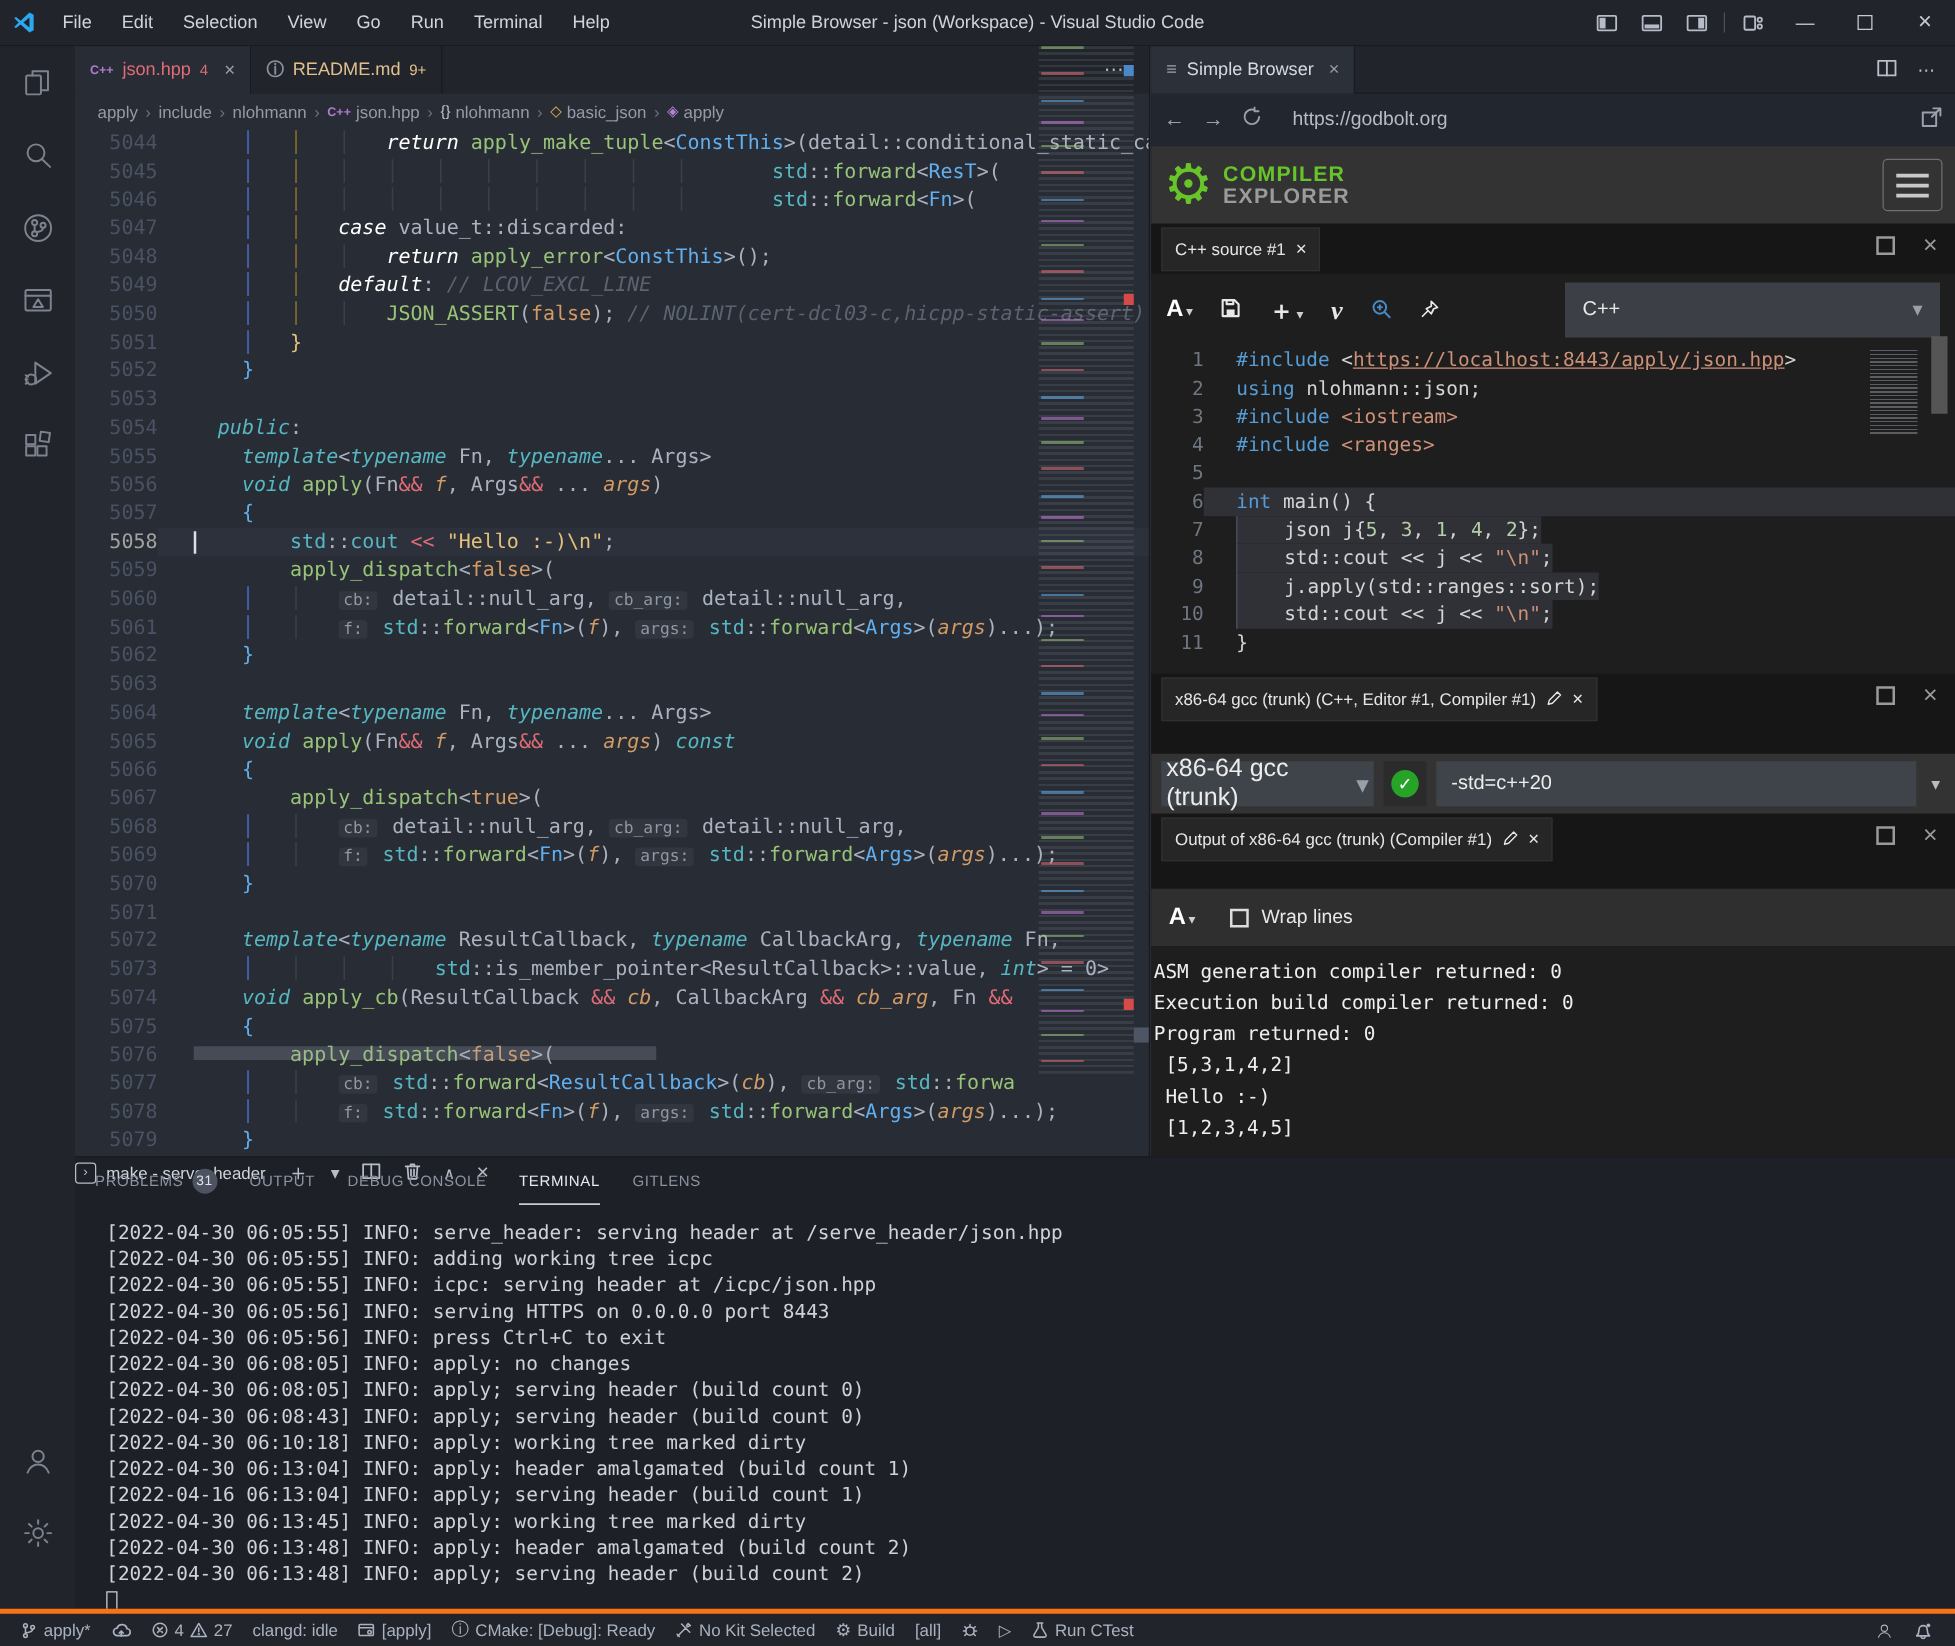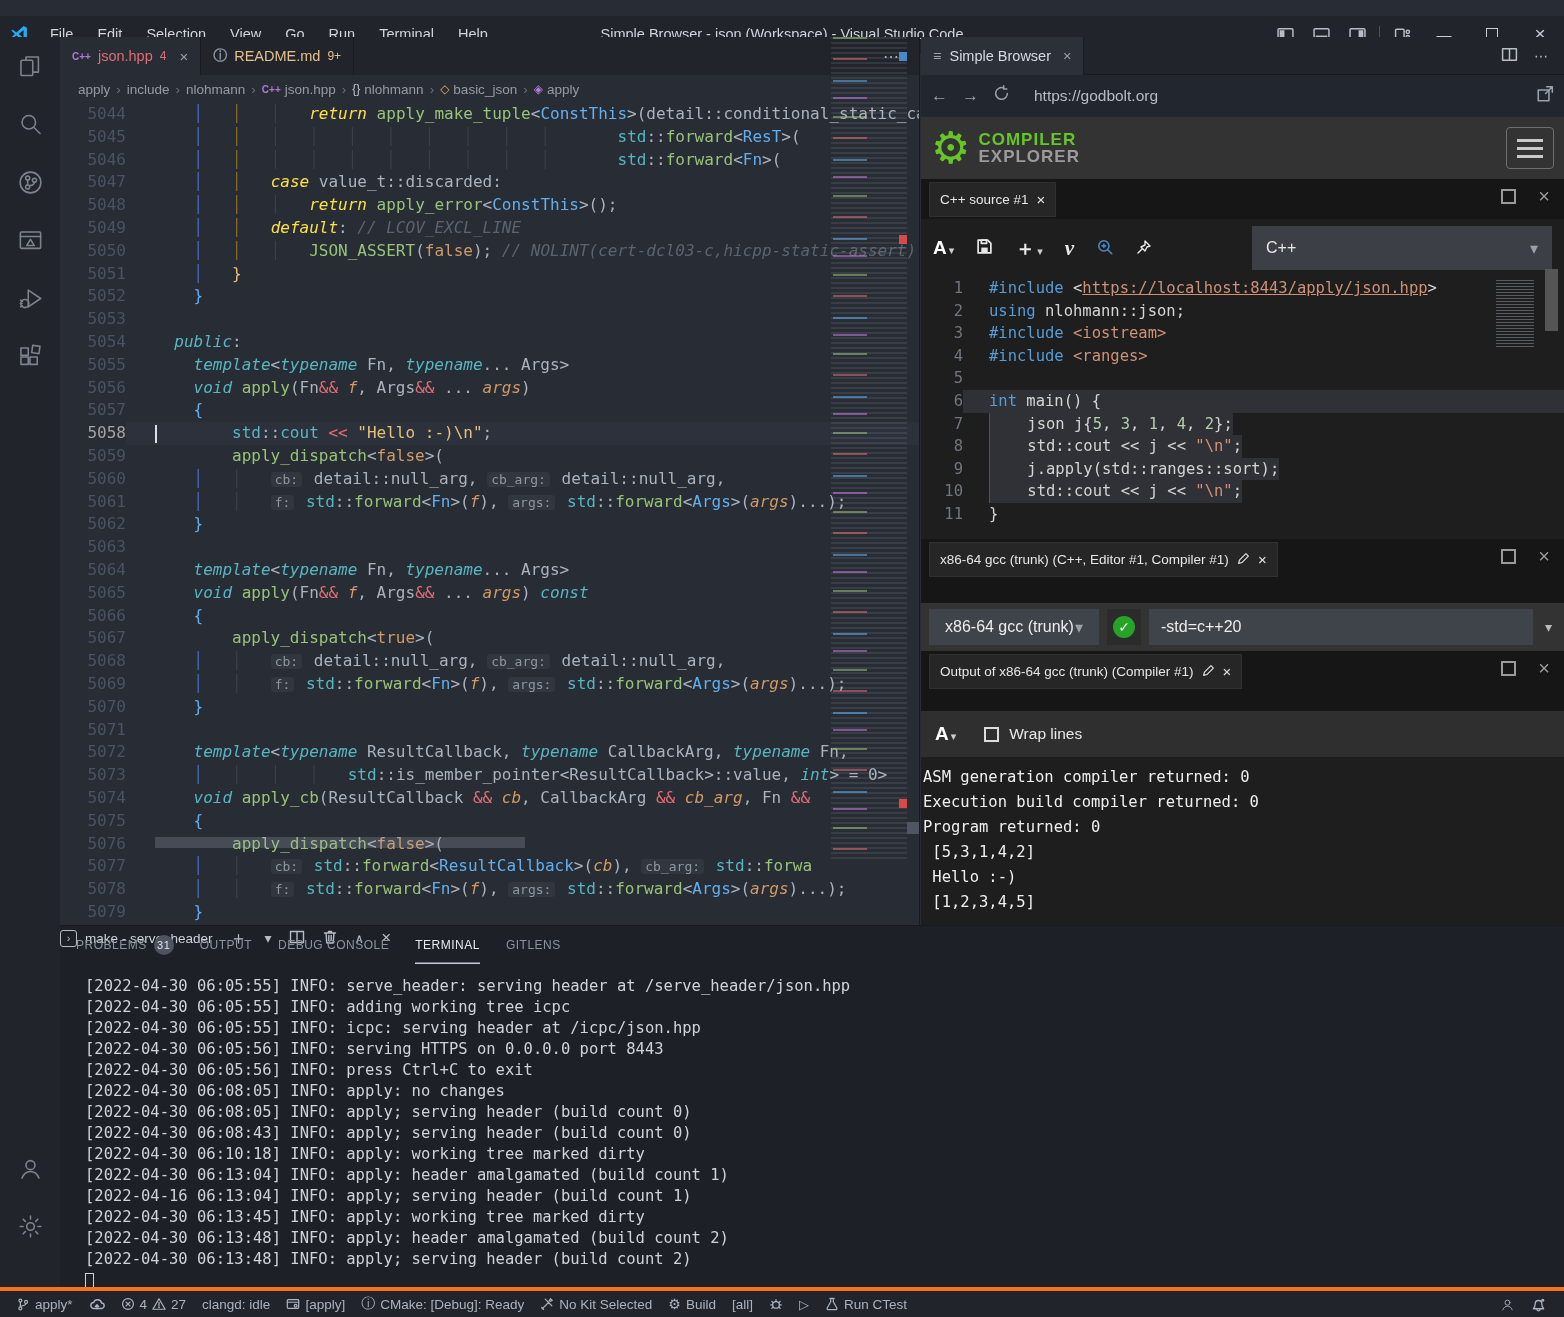--- a/index.html
+++ b/index.html
@@ -2,21 +2,21 @@
 <html><head>
 <meta charset="utf-8">
 <style>
   *{margin:0;padding:0;box-sizing:border-box;}
   html,body{background:#17191d;}
   .app{position:relative;width:1564px;height:1317px;background:#282c34;overflow:hidden;
        font-family:"Liberation Sans",sans-serif;color:#abb2bf;font-size:14px;}
 
   
   #titlebar{position:absolute;left:0;top:0;width:1564px;height:37px;background:#21252b;
-            display:flex;align-items:center;border-bottom:1px solid #181a1f;margin-top:16px;}
+            display:flex;align-items:center;border-bottom:1px solid #181a1f;}
   #vscode-logo{width:38px;display:flex;justify-content:center;}
   #menubar{display:flex;align-items:center;height:100%;}
   #menubar .menu-item{padding:0 12px;height:100%;display:flex;align-items:center;color:#d0d4db;font-size:14.5px;cursor:default;}
   #win-title{position:absolute;left:50%;transform:translateX(-50%);color:#cfd4dc;font-size:14.5px;white-space:nowrap;}
   #titlebar-right{margin-left:auto;display:flex;align-items:center;height:100%;}
   .tb-icon{width:36px;height:100%;display:flex;align-items:center;justify-content:center;color:#b6bcc8;}
   .tb-sep{width:1px;height:16px;background:#4a4f59;margin:0 4px;}
   .win-btn{width:48px;height:100%;display:flex;align-items:center;justify-content:center;color:#c7ccd4;font-size:15px;}
 
   
@@ -41,21 +41,21 @@
 
   
   #code{position:absolute;left:0;top:66px;width:100%;height:822px;overflow:hidden;
         font-family:"DejaVu Sans Mono",monospace;font-size:16px;line-height:22.8px;}
   .crow{display:flex;height:22.8px;white-space:pre;}
   .lnum{flex:none;width:66px;text-align:right;color:#4b5263;}
   .lcode{flex:1;padding-left:29px;overflow:hidden;}
   .crow.cur .lcode{background:#2c313c;}
   .crow.cur .lnum{color:#a3a3a3;}
   .cursor{display:inline-block;width:2px;height:18px;background:#dcdfe4;vertical-align:middle;margin-right:-2px;}
-  .tk-d{color:#abb2bf}.tk-c{color:#fde047;font-style:italic}.tk-k{color:#56b6c2;font-style:italic}
+  .tk-d{color:#abb2bf}.tk-c{color:#ffffff;font-style:italic}.tk-k{color:#56b6c2;font-style:italic}
   .tk-f{color:#98c379}.tk-t{color:#61afef}.tk-s{color:#56b6c2}.tk-o{color:#e06c75}
   .tk-p{color:#d19a66;font-style:italic}.tk-m{color:#5c6370;font-style:italic}.tk-S{color:#e5c07b}
   .tk-b{color:#d19a66}.tk-g{color:#3b4048}.tk-gb{color:#4c68c2}.tk-gg{color:#8a6d2b}
   .tk-n{color:#e5c07b}.tk-B{color:#61afef}
   .tk-i{background:#31363f;color:#8f97a3;border-radius:3px;padding:0 4px;margin-right:2px;
         font-size:13px;font-style:normal;}
   #minimap{position:absolute;right:12px;top:0;width:76px;height:822px;
      background:repeating-linear-gradient(180deg,rgba(171,178,191,.13) 0 2px,transparent 2px 5px);}
   #minimap::before{content:"";position:absolute;left:2px;top:0;width:34px;height:100%;opacity:.55;
      background:repeating-linear-gradient(180deg,#98c379 0 2px,transparent 2px 21px,#e06c75 21px 23px,
@@ -98,21 +98,21 @@
   .ce-lc{flex:1;padding-left:26px;}
   .ce-row.hl-full .ce-lc{background:#2f3136;}
   .ce-row .inner{display:inline-block;}
   .ce-row.hl-box .inner{background:#2f3136;border-left:1px solid #4b5364;}
   .ce-k{color:#569cd6}.ce-d{color:#d4d4d4}.ce-u{color:#ce9178;text-decoration:underline}
   .ce-s{color:#ce9178}.ce-n{color:#b5cea8}
   #ce-minimap{position:absolute;right:30px;top:163px;width:38px;height:68px;
       background:repeating-linear-gradient(180deg,rgba(200,210,220,.35) 0 1px,transparent 1px 3px);}
   #ce-vslider{position:absolute;right:6px;top:152px;width:13px;height:62px;background:#555;}
   #ce-comp-row{position:absolute;left:0;top:486px;width:100%;height:48px;background:#333333;display:flex;align-items:center;padding:0 8px;gap:8px;}
-  .ce-select{height:36px;background:#3f444b;color:#ececec;display:flex;align-items:center;padding:0 16px;font-size:16px;}
+  .ce-select{height:36px;background:#3f444b;color:#ececec;display:flex;align-items:center;padding:0 4px;font-size:20px;}
   #ce-compiler-select{width:170px;}
   #ce-check-btn{width:34px;height:36px;background:#2b2b2b;display:flex;align-items:center;justify-content:center;}
   #ce-check{width:22px;height:22px;border-radius:50%;background:#27a327;color:#fff;font-size:14px;
             display:flex;align-items:center;justify-content:center;}
   #ce-opts{flex:1;height:36px;background:#3f444b;color:#ececec;display:flex;align-items:center;padding:0 12px;font-size:16px;}
   #ce-comp-caret{color:#bbb;padding:0 4px;}
   #ce-wrap-row{position:absolute;left:0;top:594px;width:100%;height:46px;background:#2f2f30;display:flex;
                align-items:center;gap:10px;padding:0 14px;color:#e8e8e8;}
   .ce-A{font-weight:bold;font-size:19px;color:#fff;}
   .ce-caret-sm{font-size:11px;color:#cfcfcf;margin-left:2px;}

